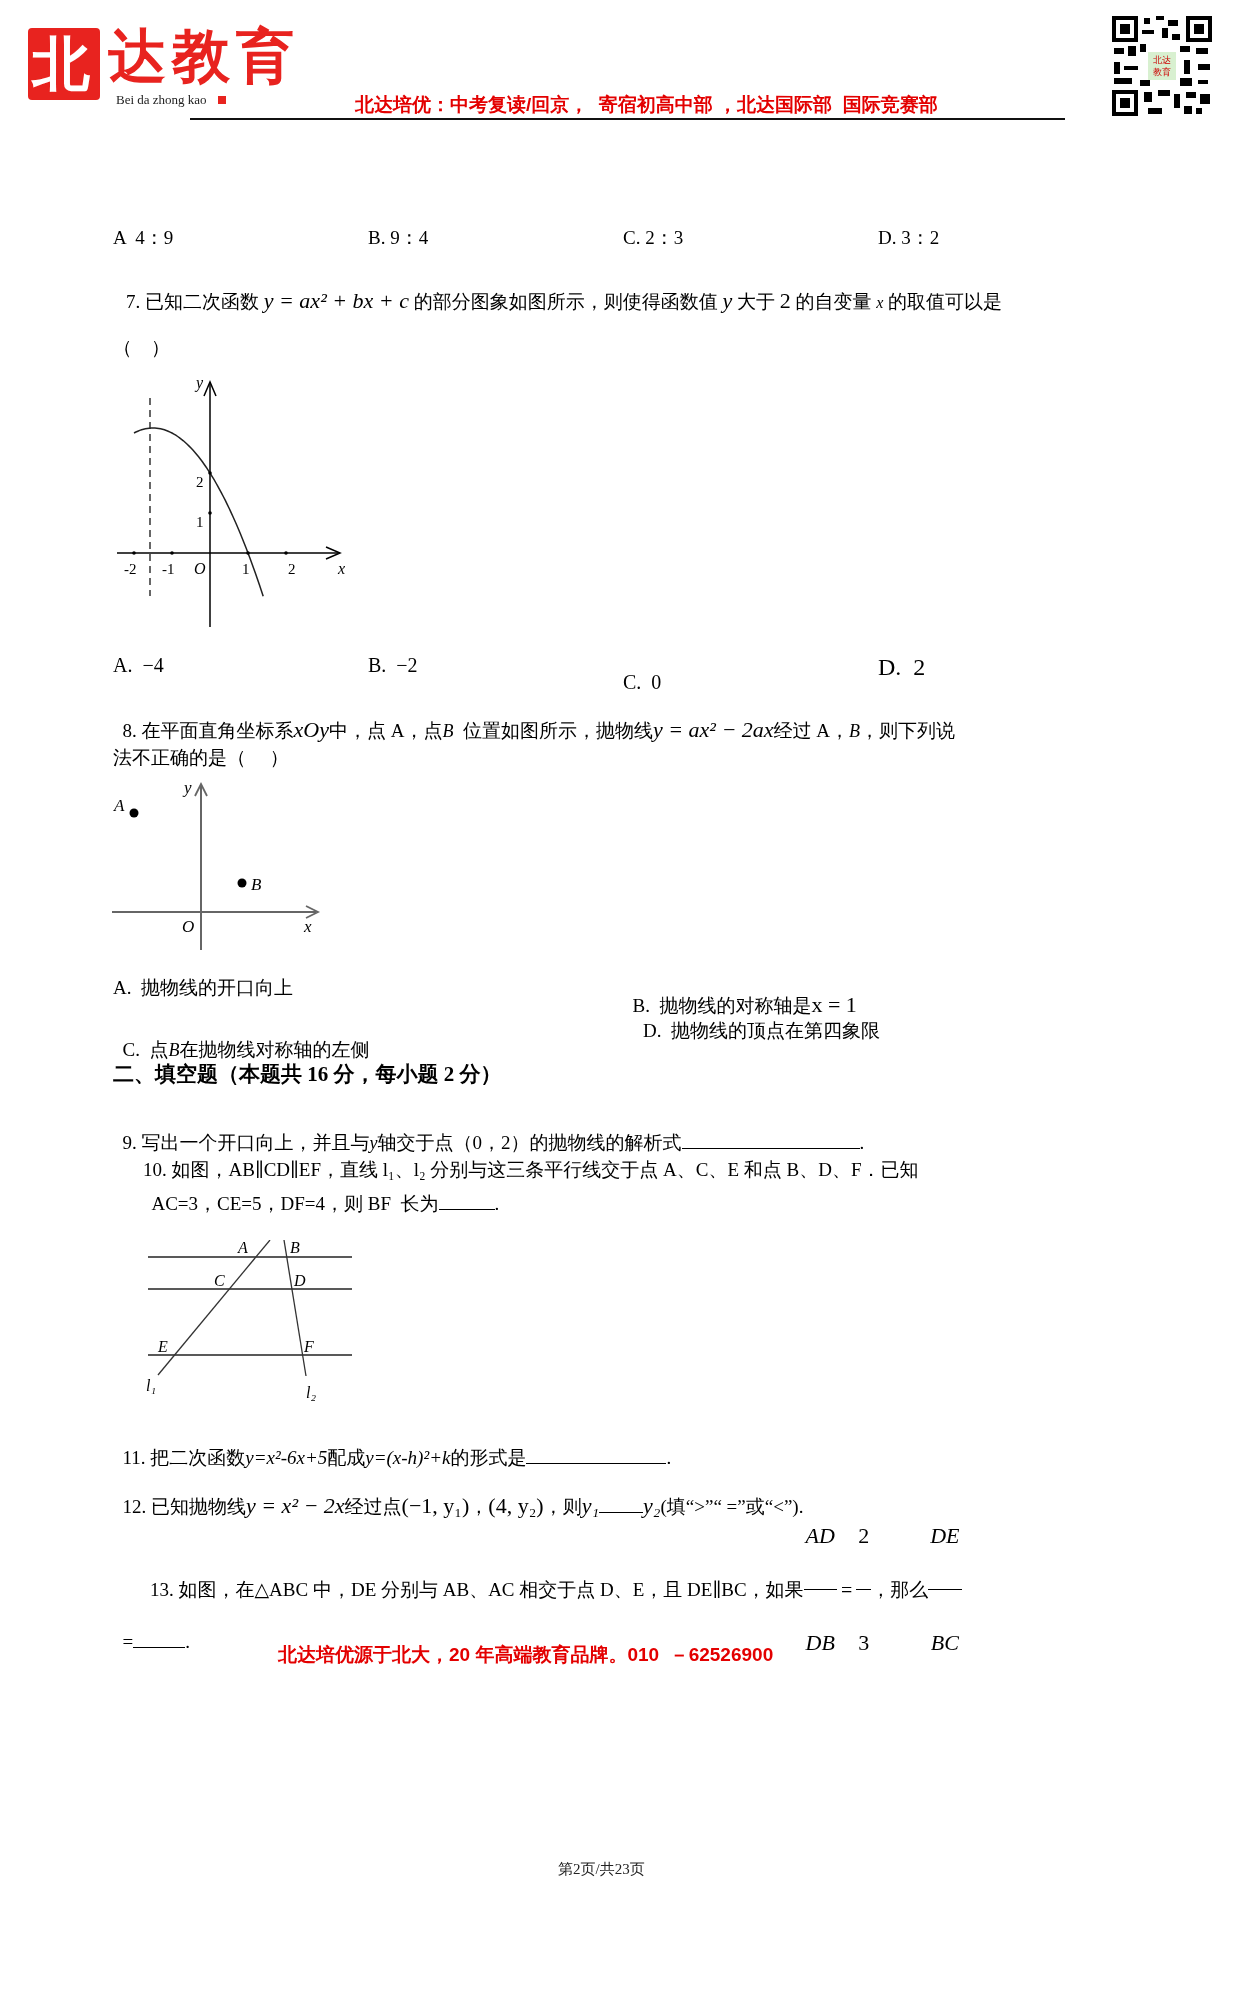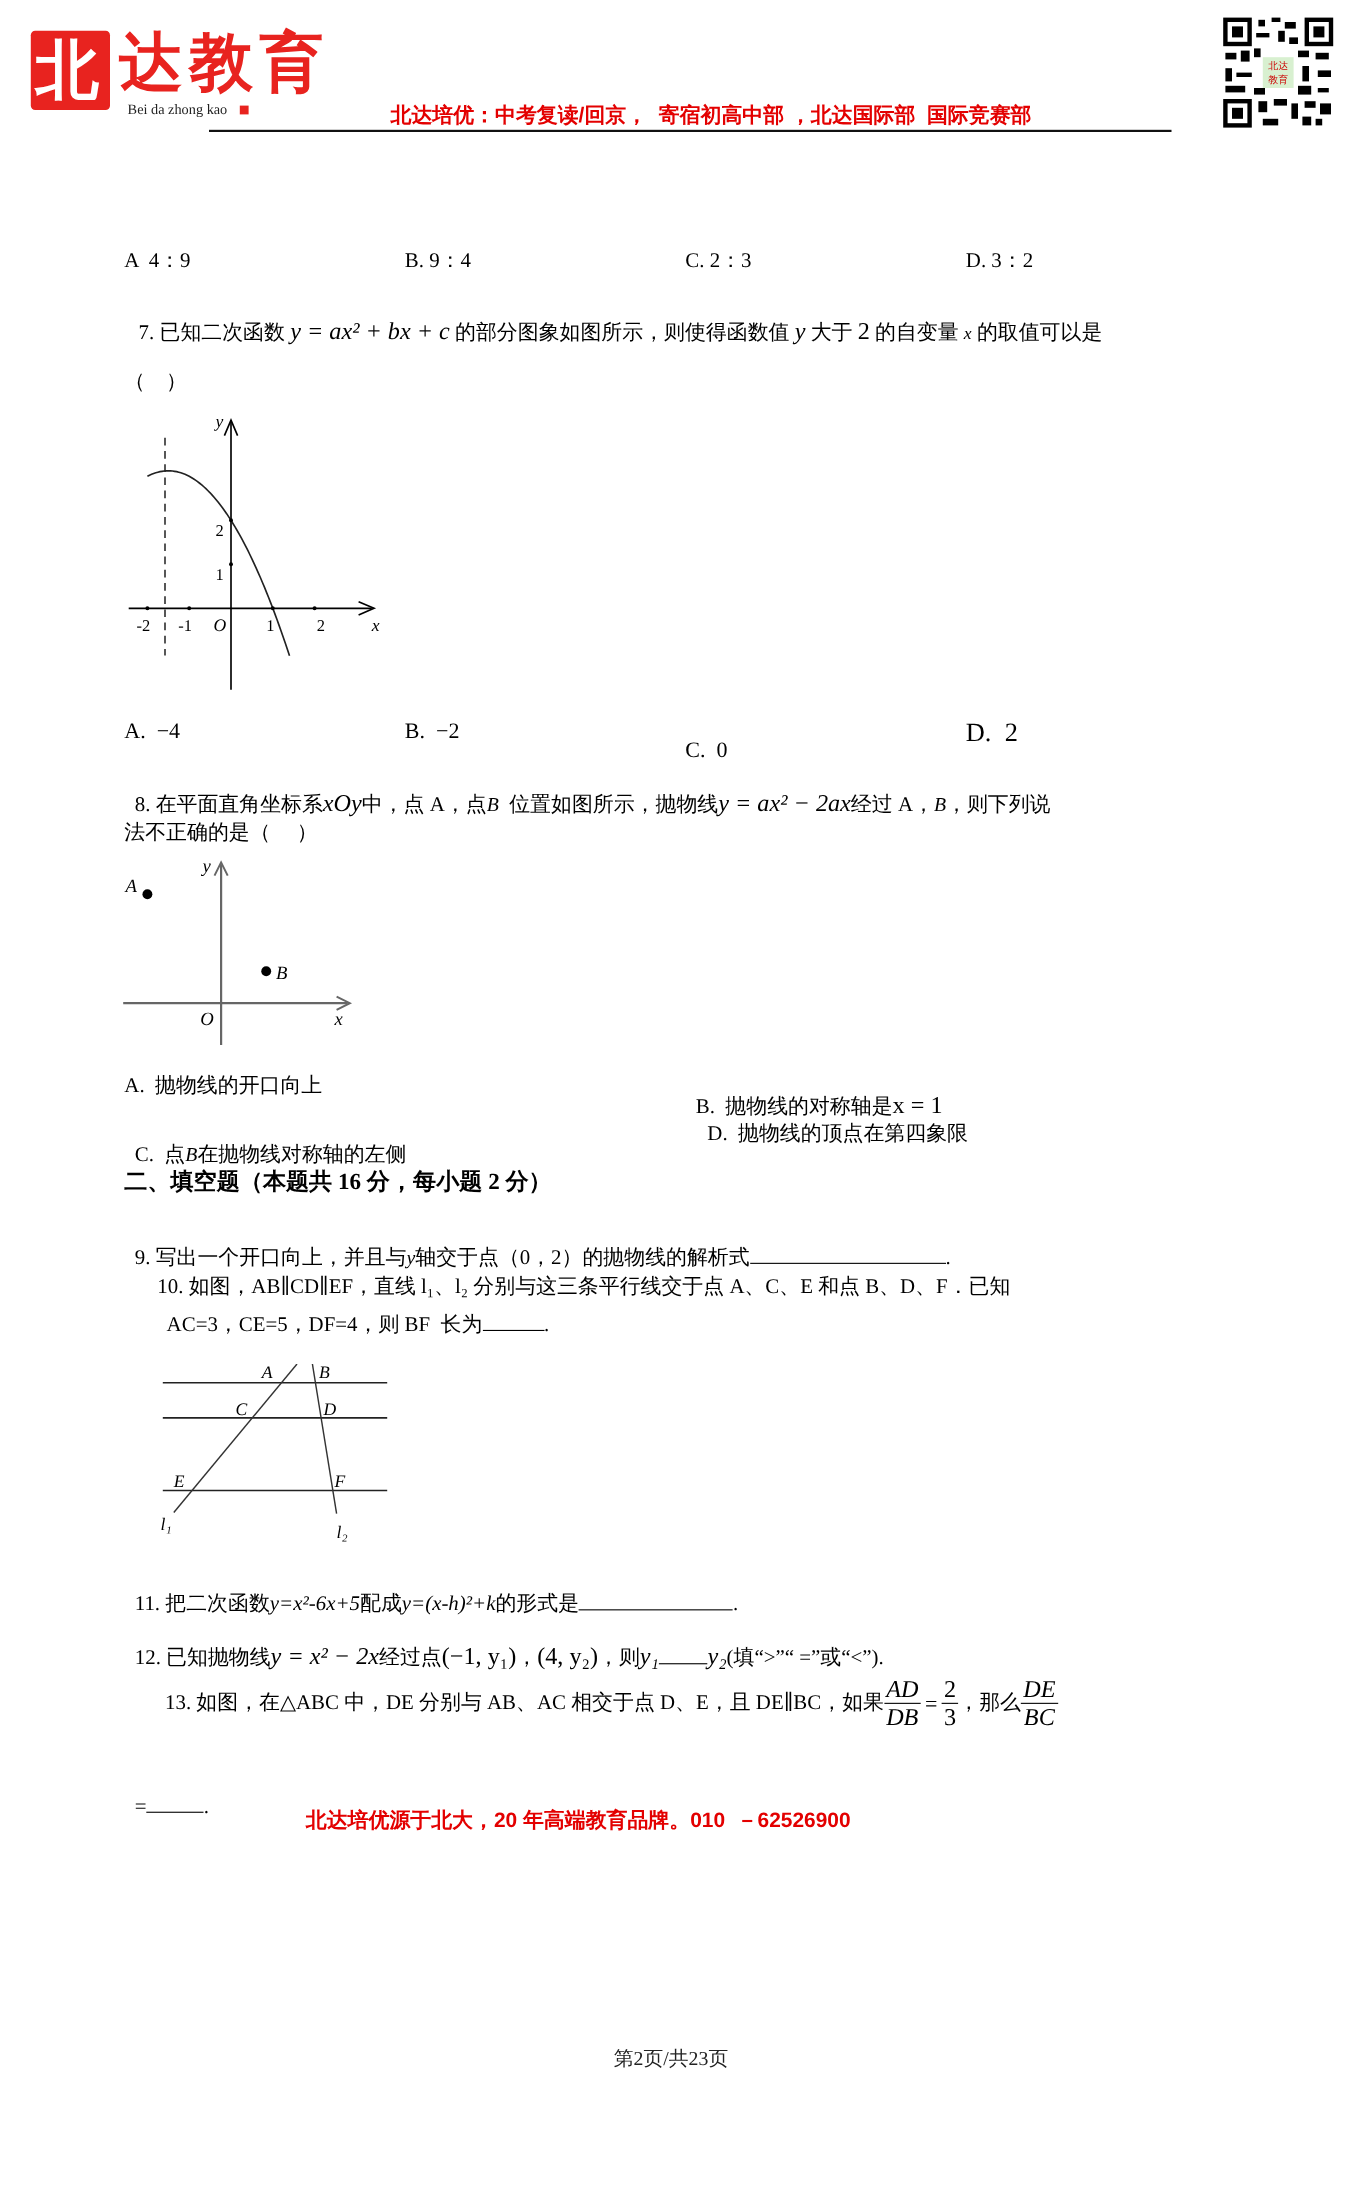--- a/index.html
+++ b/index.html
@@ -4,21 +4,21 @@
 <style>
   html, body { margin:0; padding:0; background:#fff; }
   body { width:1240px; height:2008px; position:relative; overflow:hidden;
          font-family:"Liberation Serif","DejaVu Serif",serif; color:#000; }
   .abs { position:absolute; }
   .txt { font-size:19px; white-space:nowrap; line-height:1; }
   .math { font-family:"Liberation Serif","DejaVu Serif",serif; font-style:italic; font-size:22px; }
   .red { color:#e30000; font-family:"Liberation Sans","DejaVu Sans",sans-serif; font-weight:bold; }
   .blank { display:inline-block; border-bottom:1.5px solid #000; height:16px; vertical-align:baseline; }
   .logo-box { background:#e8231f; border-radius:4px; }
-  .frac { display:inline-flex; flex-direction:column; align-items:center; vertical-align:middle; font-style:italic; font-size:22px; }
+  .frac { display:inline-flex; flex-direction:column; align-items:center; vertical-align:middle; font-style:italic; font-size:22px;gap:41px; }
   .frac span { line-height:1.1; padding:0 2px; }
   .frac .bar { border-top:1.5px solid #000; width:100%; height:0; padding:0; }
   svg text { font-family:"Liberation Serif","DejaVu Serif",serif; }
 </style>
 </head>
 <body>
 
 <div class="abs logo-box" style="left:28px;top:28px;width:72px;height:72px;">
   <span style="position:absolute;left:4px;top:4px;font-size:58px;color:#fff;font-family:'DejaVu Serif',serif;font-weight:bold;line-height:64px;">北</span>
 </div>
@@ -210,13 +210,13 @@
   <span class="frac">
     <span>DE</span><span class="bar"></span><span>BC</span>
   </span>
 </div>
 <div class="abs txt" style="left:113px;top:1612px;white-space:pre;">
   <span>=</span><span class="blank" style="width:52px;"></span><span>.</span>
 </div>
 
 <div class="abs red" style="left:278px;top:1642px;font-size:19px;white-space:pre;">北达培优源于北大，20 年高端教育品牌。010  －62526900</div>
 
-<div class="abs txt" style="left:558px;top:1862px;font-size:18px;color:#222;">第2页/共23页</div>
+<div class="abs txt" style="left:558px;top:1862px;font-size:15px;color:#222;">第2页/共23页</div>
 
 </body></html>

